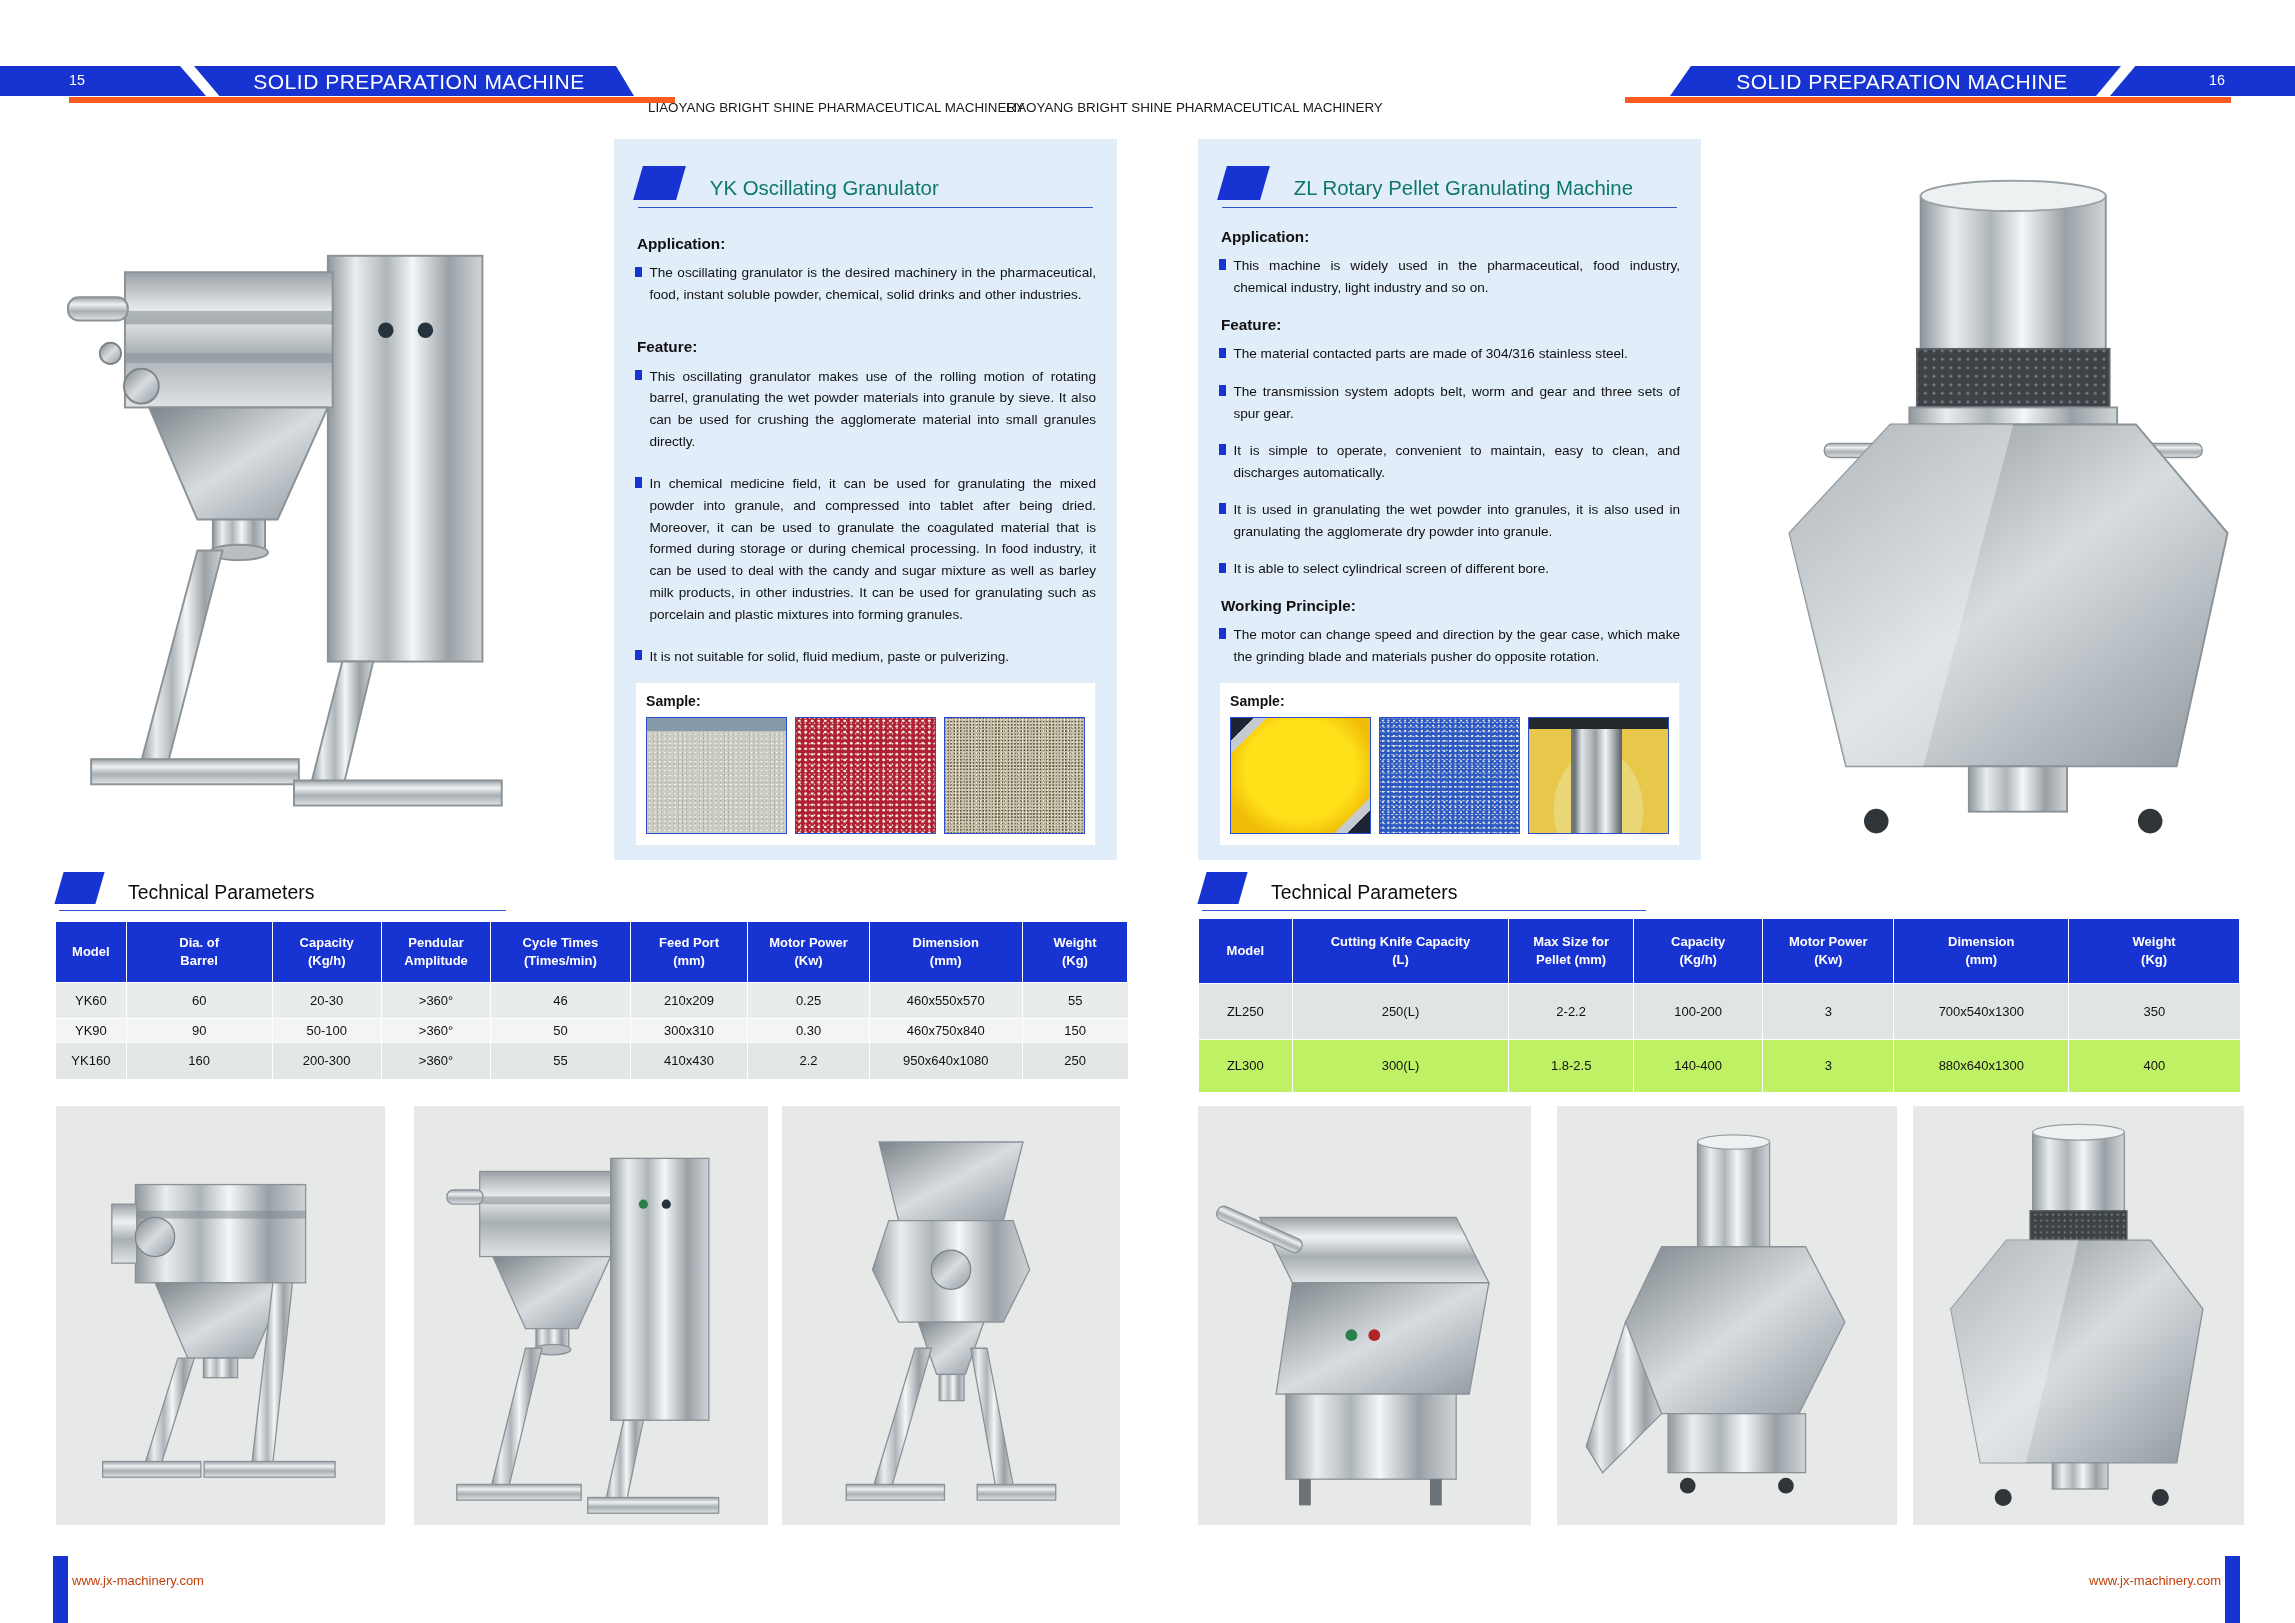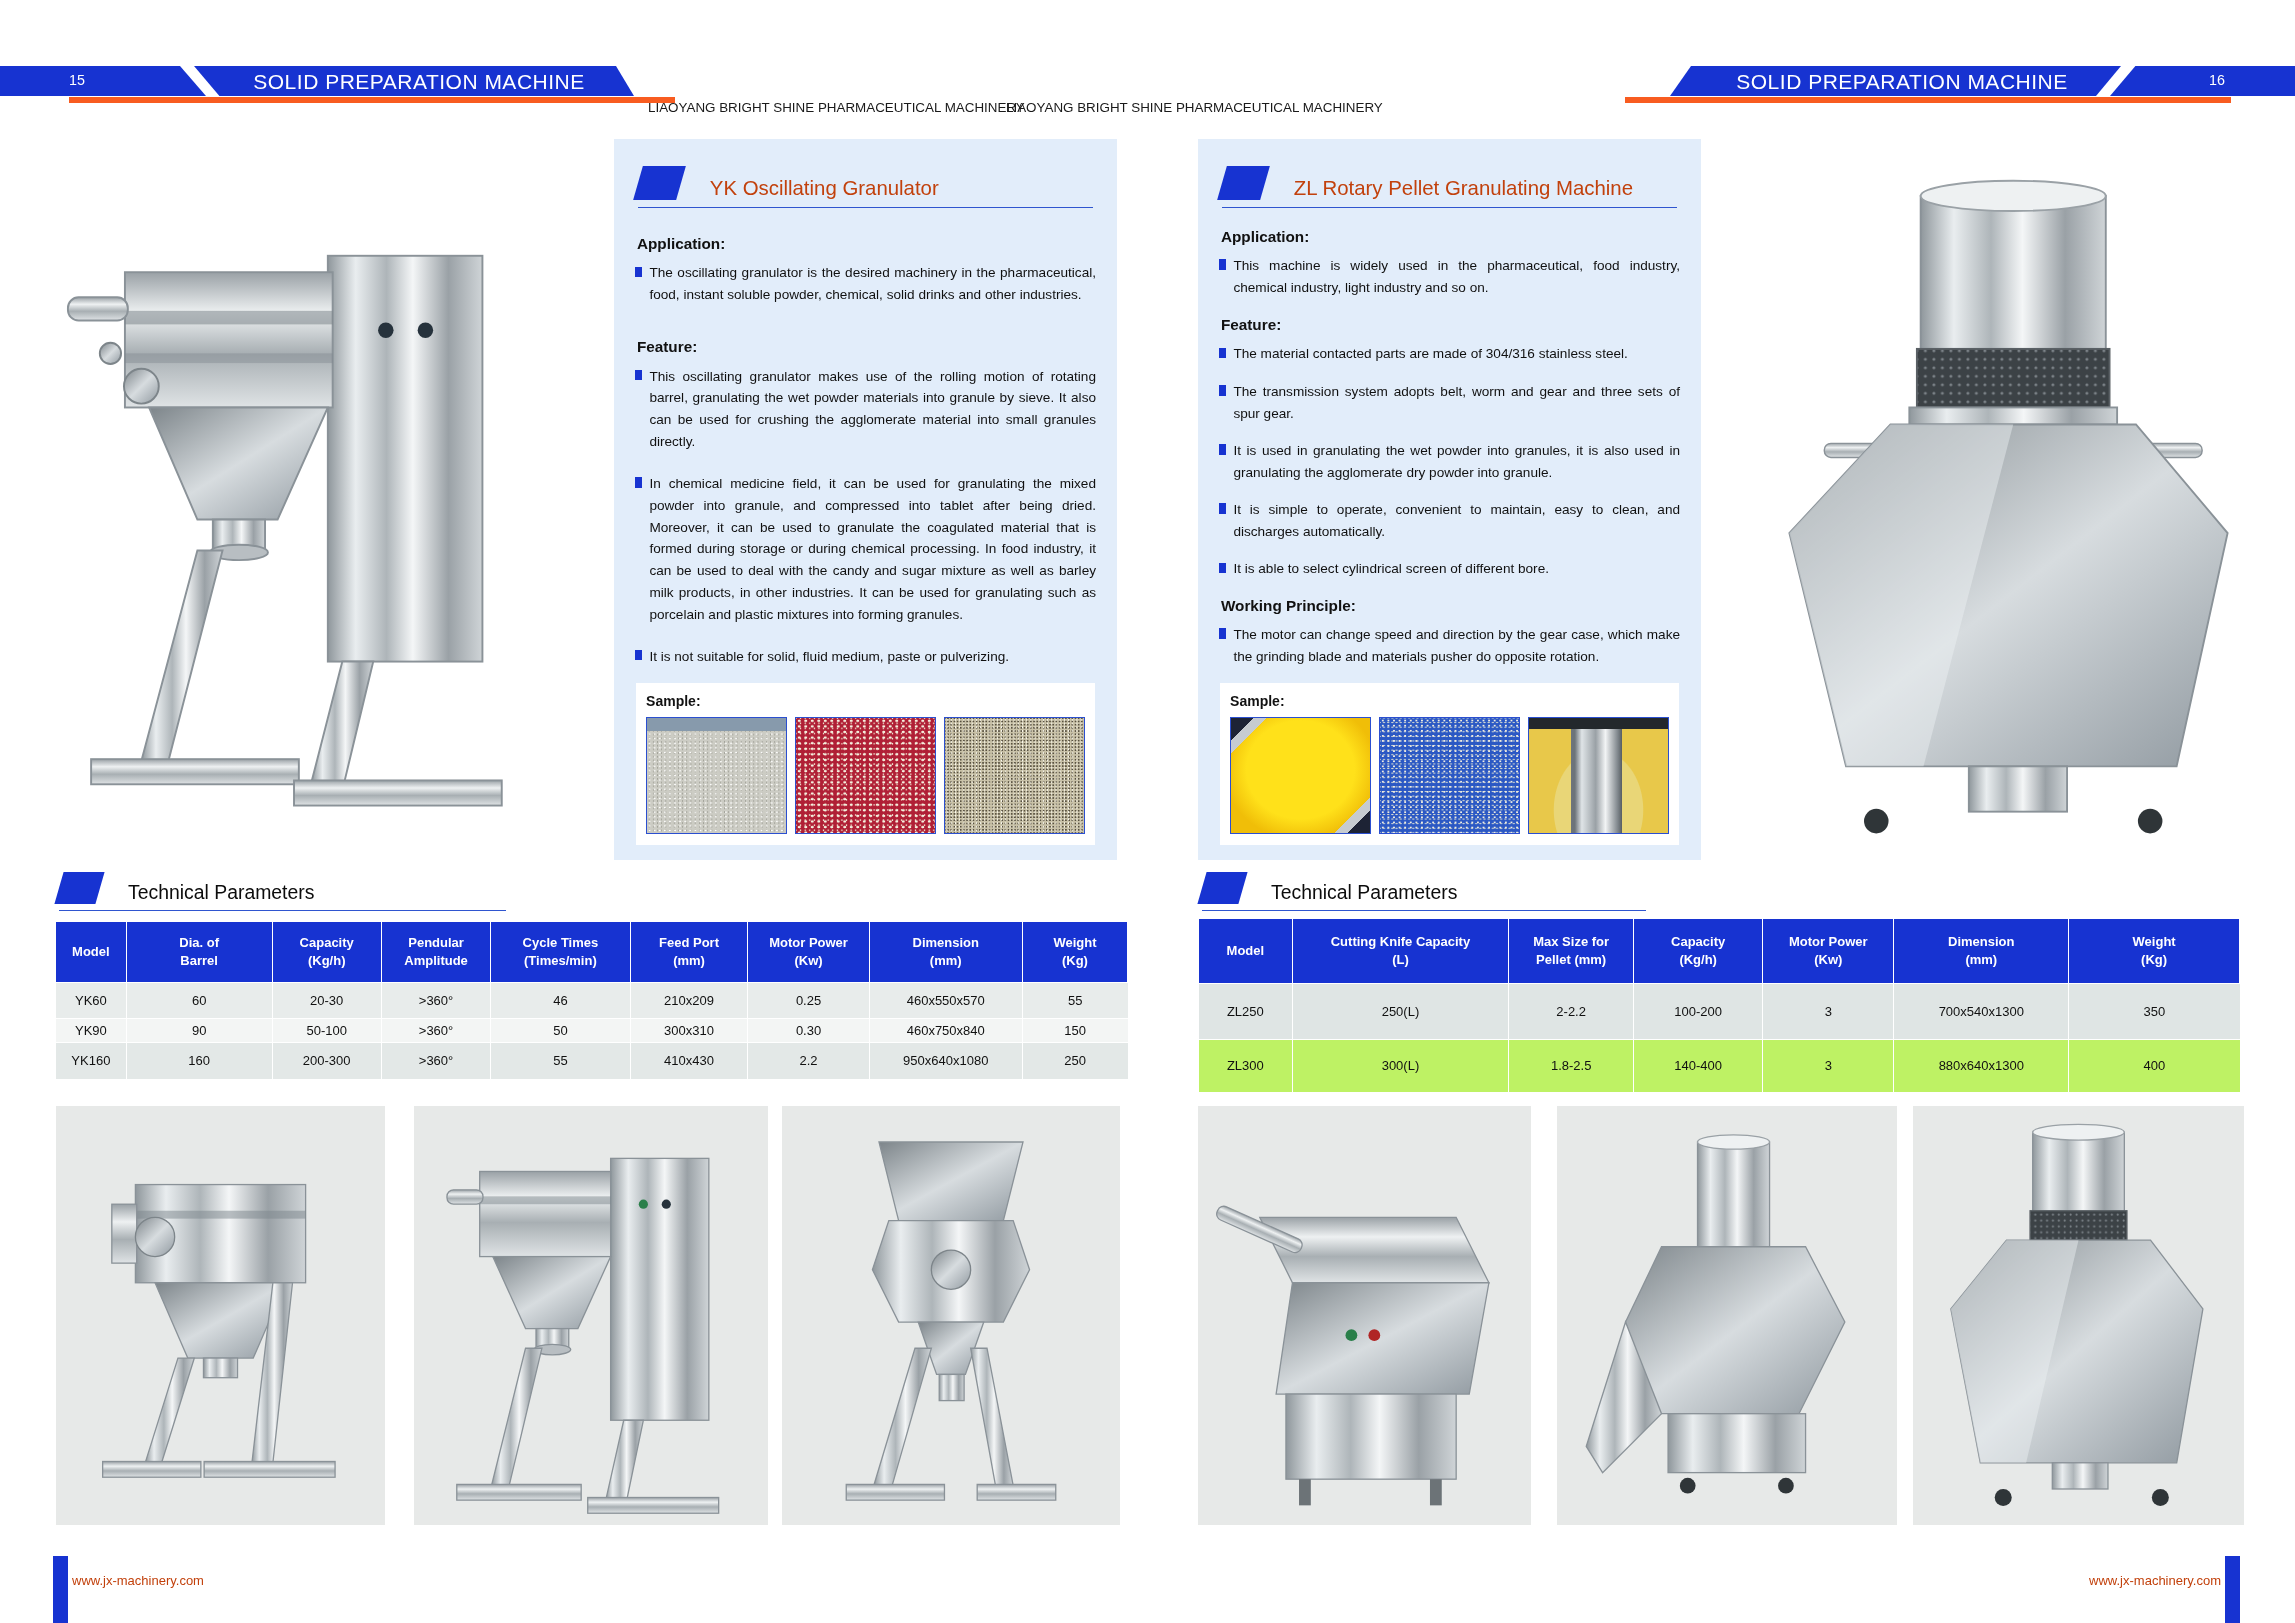--- a/index.html
+++ b/index.html
@@ -19,21 +19,21 @@
   .company{position:absolute;top:100px;font-size:13.4px;color:#1a1a1a;text-align:center;white-space:nowrap;}
 
   
   .panel{position:absolute;top:139px;height:721px;background:#e2edfa;
          display:flex;flex-direction:column;padding:0 21px;box-sizing:border-box;}
   .panel-l{left:614px;width:503px;}
   .panel-r{left:1198px;width:503px;}
   .ptitle{display:flex;align-items:flex-end;border-bottom:1.4px solid #2f55cf;
           padding-bottom:6.5px;margin:27px 2.8px 15.7px 2.8px;}
   .para{width:43px;height:34px;background:#1733d1;transform:skewX(-16deg);flex:none;}
-  .ptitle h2{font-size:20.4px;font-weight:normal;margin:0 0 0 29px;color:#c2410c;white-space:nowrap;}
+  .ptitle h2{font-size:20.4px;font-weight:normal;margin:0 0 0 29px;color:#0f766e;white-space:nowrap;}
   .phead{font-size:15.3px;font-weight:bold;margin:12px 0 9.3px 1.9px;}
   .blt{display:flex;margin:0 0 20.4px 0;}
   .blt-tight{margin-bottom:15.7px;}
   .sq{width:7.4px;height:10.6px;background:#1733d1;margin:4.2px 7px 0 0;flex:none;}
   .blt p{margin:0;font-size:13.6px;line-height:1.6;text-align:justify;}
 
   
   .sample{background:#fff;margin:auto 0.9px 21px 0.9px;padding:8.3px 10.2px 11px 10.2px;}
   .sample-h{font-size:14px;font-weight:bold;margin:1.9px 0 7.4px 0;}
   .sphotos{display:flex;gap:8.3px;}
@@ -217,25 +217,25 @@
     <div class="blt blt-tight">
       <span class="sq"></span>
       <p>The material contacted parts are made of 304/316 stainless steel.</p>
     </div>
     <div class="blt blt-tight">
       <span class="sq"></span>
       <p>The transmission system adopts belt, worm and gear and three sets of spur gear.</p>
     </div>
     <div class="blt blt-tight">
       <span class="sq"></span>
+      <p>It is simple to operate, convenient to maintain, easy to clean, and discharges automatically.</p>
+    </div>
+    <div class="blt blt-tight">
+      <span class="sq"></span>
       <p>It is used in granulating the wet powder into granules, it is also used in granulating the agglomerate dry powder into granule.</p>
-    </div>
-    <div class="blt blt-tight">
-      <span class="sq"></span>
-      <p>It is simple to operate, convenient to maintain, easy to clean, and discharges automatically.</p>
     </div>
     <div class="blt blt-tight">
       <span class="sq"></span>
       <p>It is able to select cylindrical screen of different bore.</p>
     </div>
     <div class="phead" style="margin-top:0.9px;">Working Principle:</div>
     <div class="blt blt-tight">
       <span class="sq"></span>
       <p>The motor can change speed and direction by the gear case, which make the grinding blade and materials pusher do opposite rotation.</p>
     </div>

